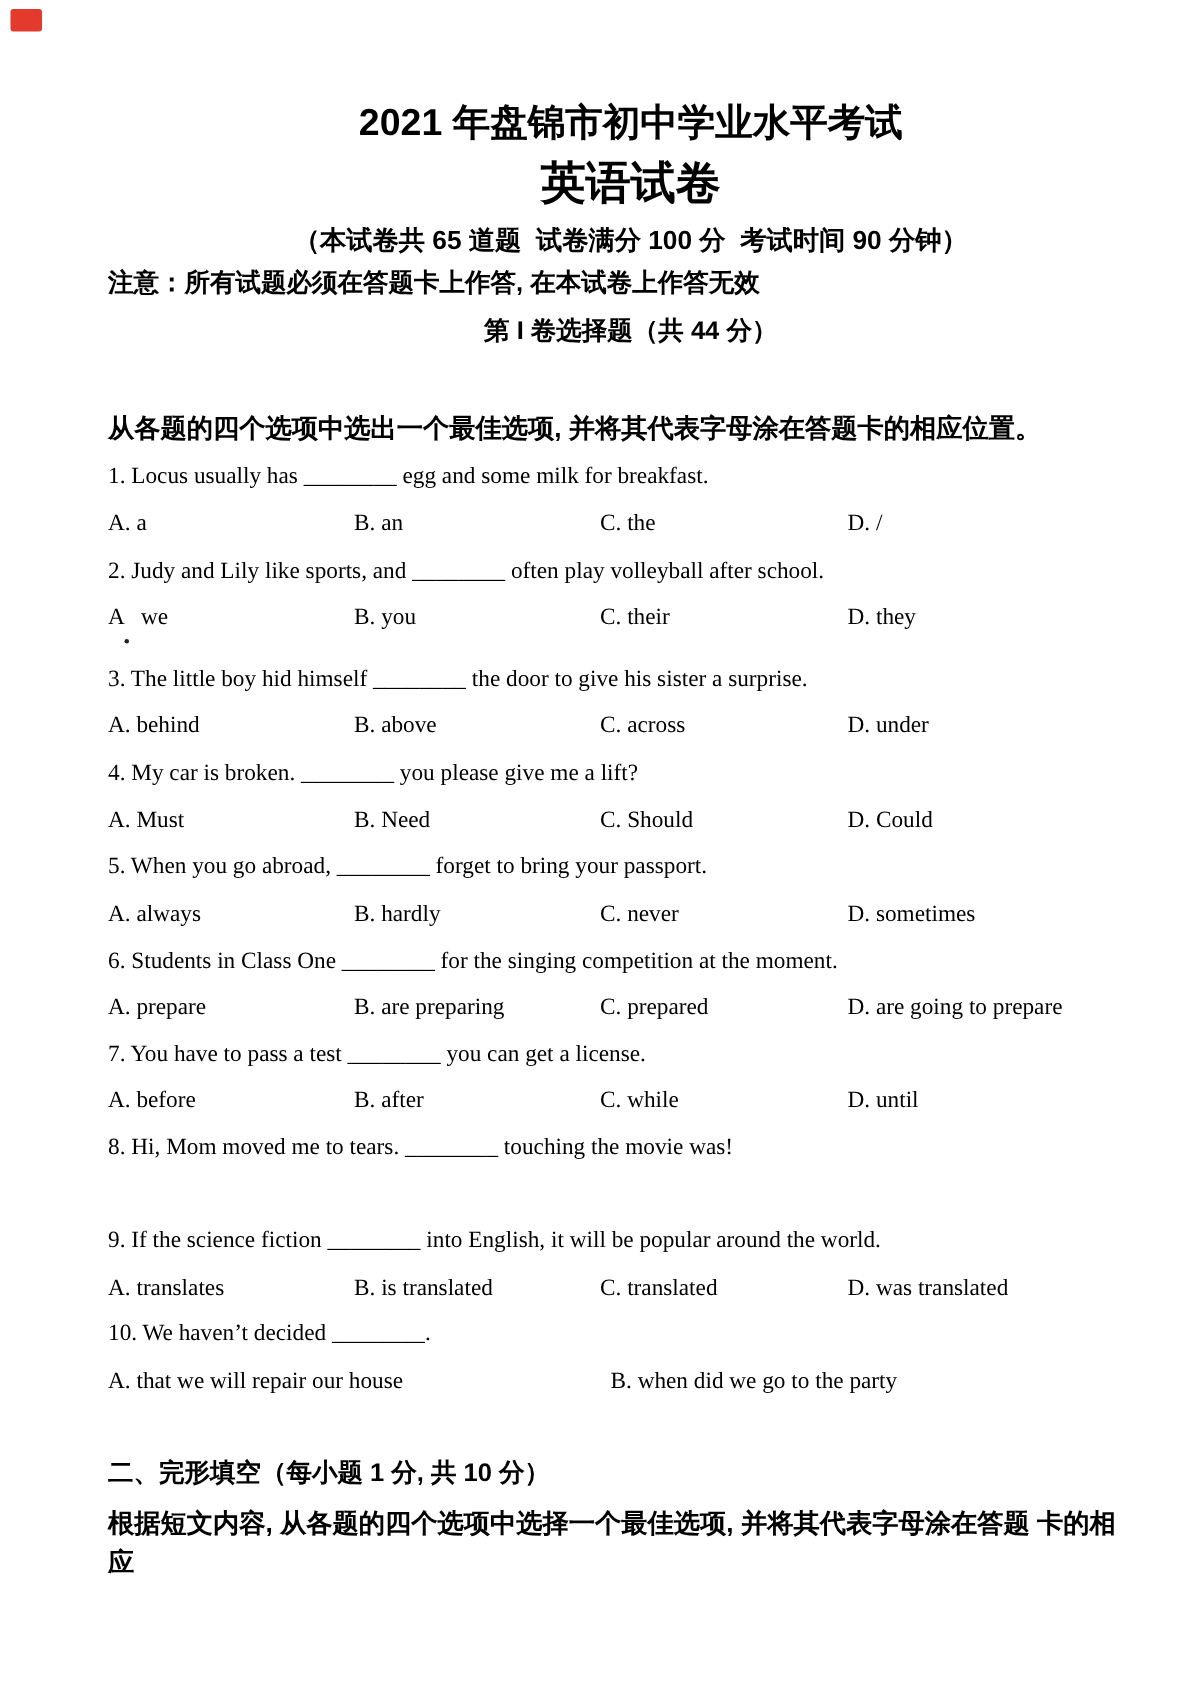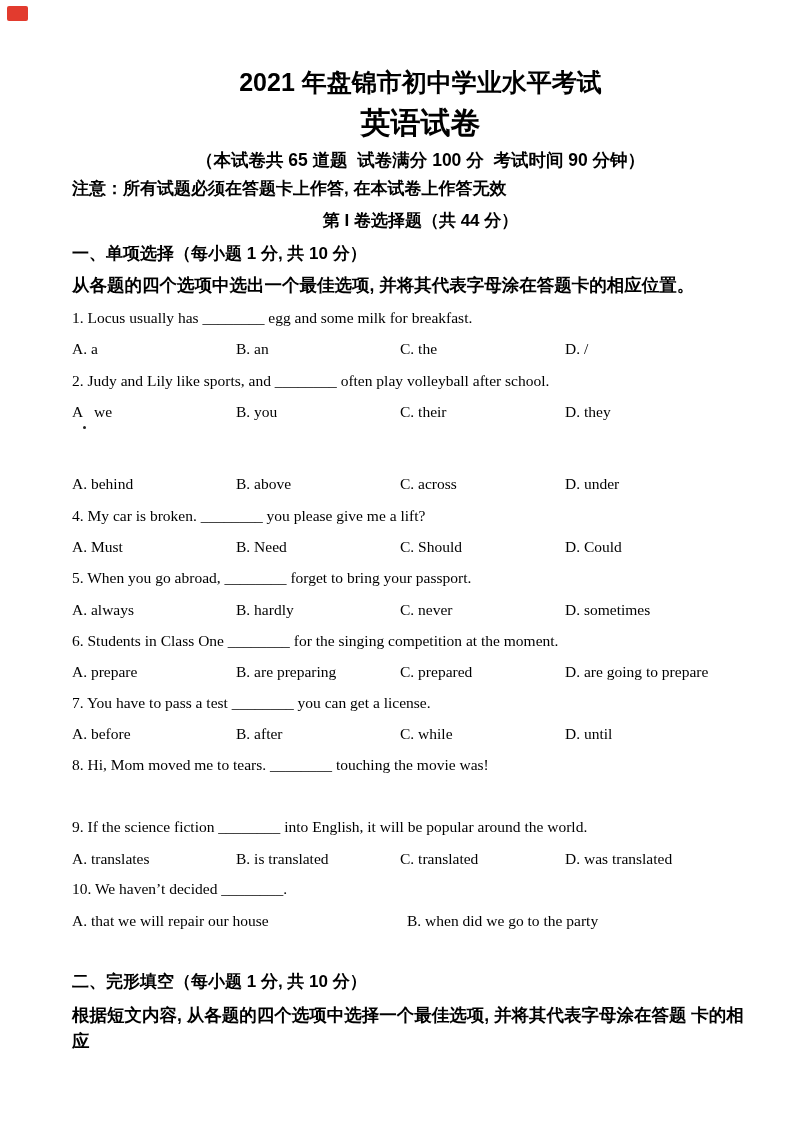--- a/index.html
+++ b/index.html
@@ -72,40 +72,40 @@
 <div class="page">
 
   <div class="red-mark"></div>
 
   <div class="line cn title center" style="top:67px">2021 年盘锦市初中学业水平考试</div>
   <div class="line cn subtitle center" style="top:110px">英语试卷</div>
   <div class="line cn h175 center" style="top:147px">（本试卷共 65 道题  试卷满分 100 分  考试时间 90 分钟）</div>
   <div class="line cn h17 indent" style="top:177px">注意：所有试题必须在答题卡上作答, 在本试卷上作答无效</div>
   <div class="line cn h17 center" style="top:209px">第 I 卷选择题（共 44 分）</div>
 
-  <div class="line cn h17 indent" style="top:242px">一、单项选择（每小题 1 分, 共 10 分）</div>
   <div class="line cn h175 indent" style="top:272px">从各题的四个选项中选出一个最佳选项, 并将其代表字母涂在答题卡的相应位置。</div>
 
   <div class="line en indent" style="top:308px">1. Locus usually has ________ egg and some milk for breakfast.</div>
   <div class="optrow en" style="top:339px">
     <span class="opt colA">A. a</span>
     <span class="opt colB">B. an</span>
     <span class="opt colC">C. the</span>
     <span class="opt colD">D. /</span>
   </div>
 
   <div class="line en indent" style="top:371px">2. Judy and Lily like sports, and ________ often play volleyball after school.</div>
   <div class="optrow en" style="top:402px">
     <span class="opt colA">A   we</span>
     <span class="opt colB">B. you</span>
     <span class="opt colC">C. their</span>
     <span class="opt colD">D. they</span>
   </div>
   <div class="stray-dot"></div>
 
+  <div class="line en indent" style="top:443px">3. The little boy hid himself ________ the door to give his sister a surprise.</div>
   <div class="optrow en" style="top:474px">
     <span class="opt colA">A. behind</span>
     <span class="opt colB">B. above</span>
     <span class="opt colC">C. across</span>
     <span class="opt colD">D. under</span>
   </div>
 
   <div class="line en indent" style="top:506px">4. My car is broken. ________ you please give me a lift?</div>
   <div class="optrow en" style="top:537px">
     <span class="opt colA">A. Must</span>

